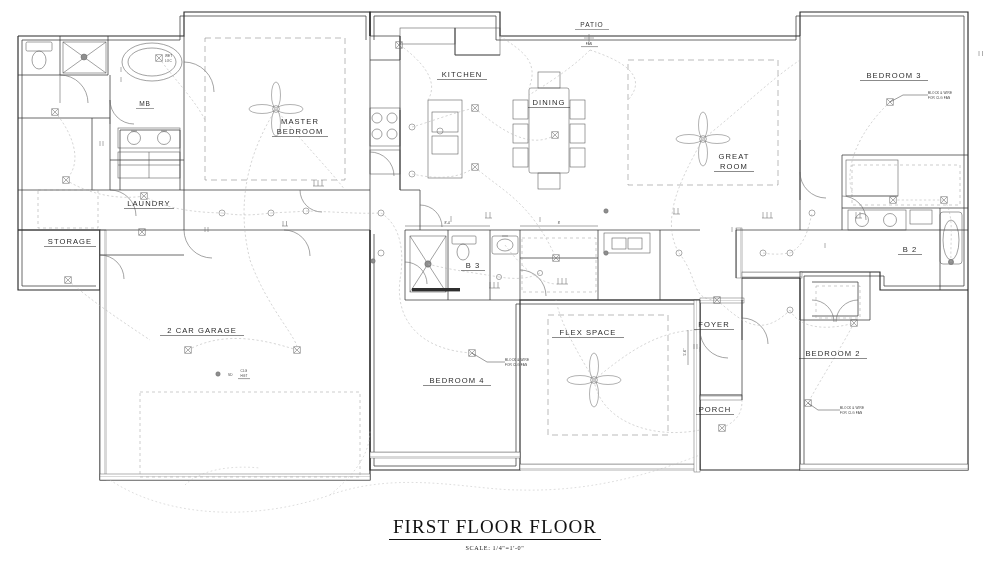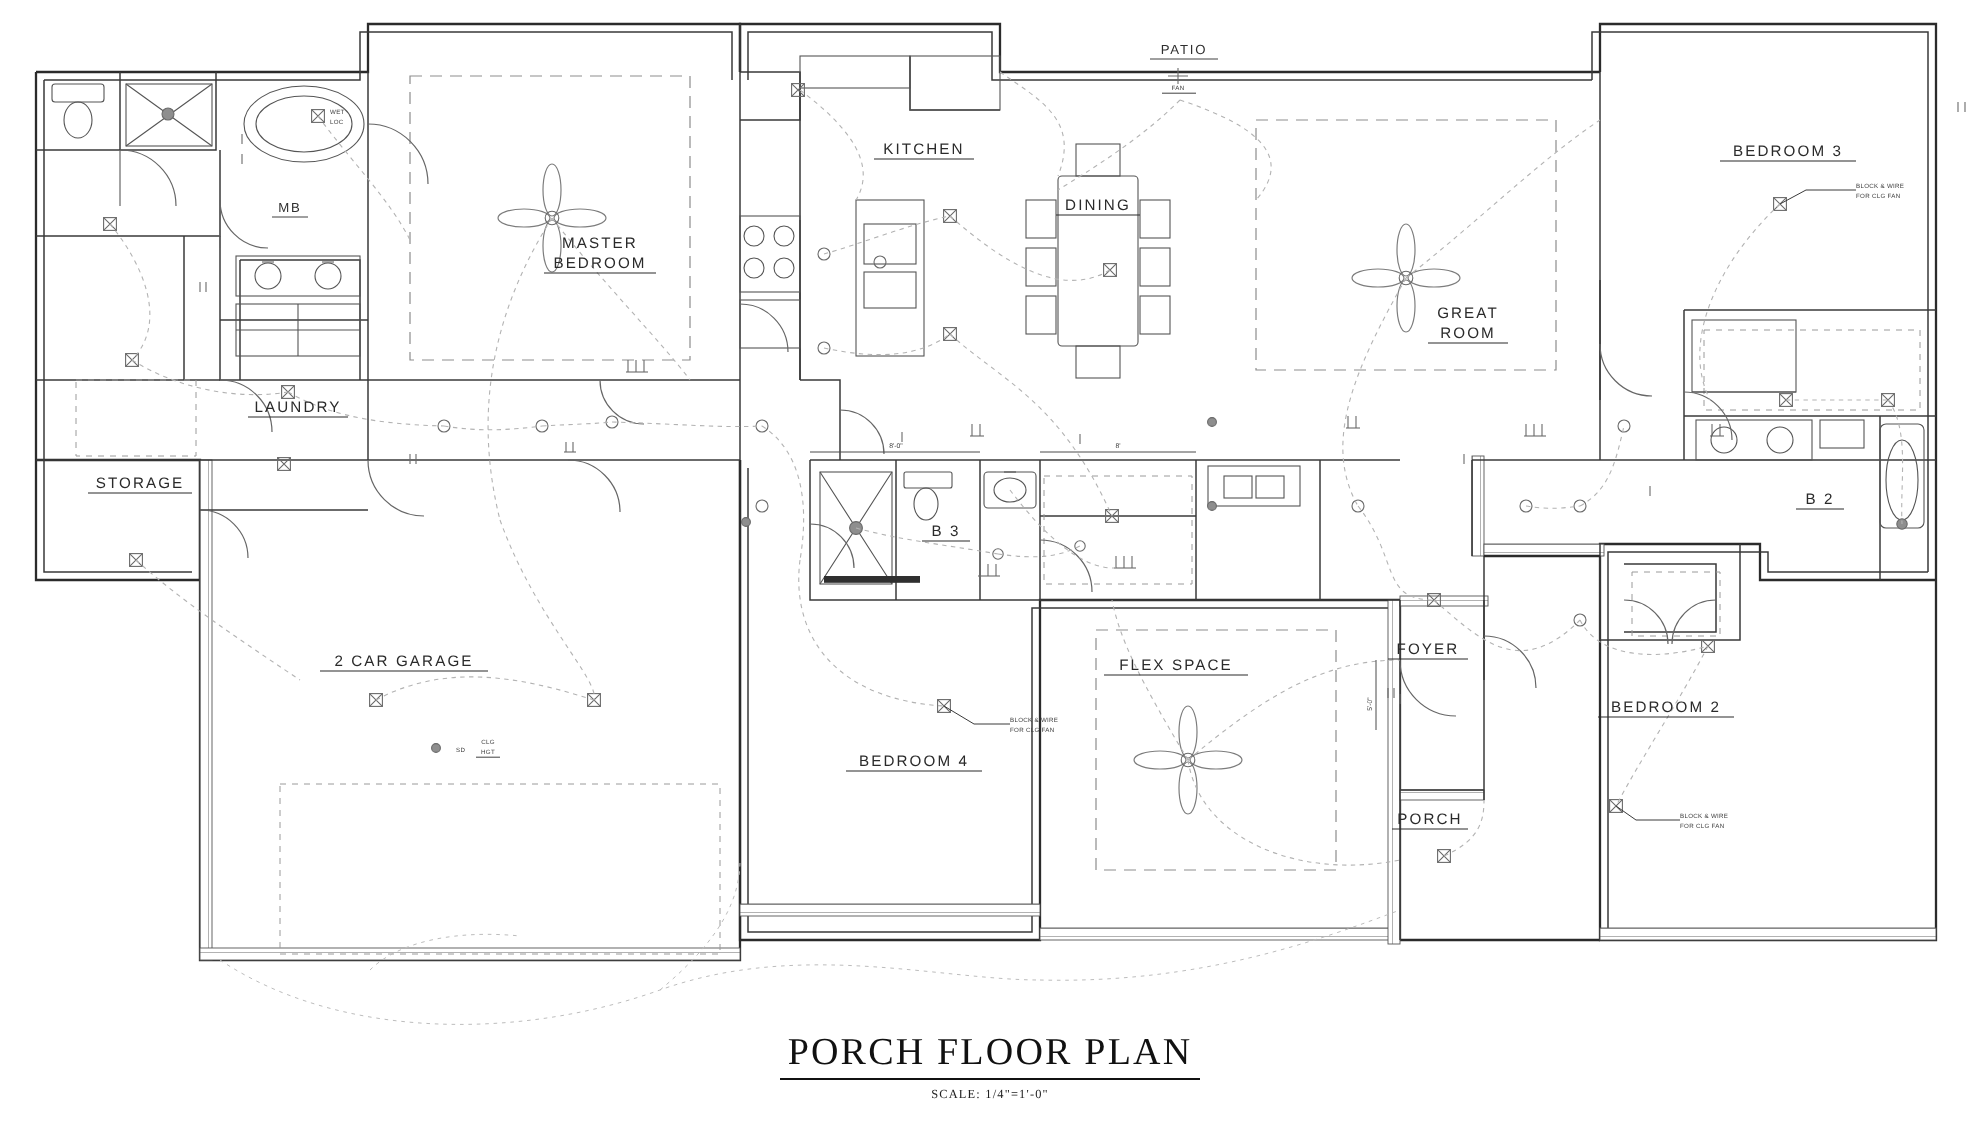--- a/index.html
+++ b/index.html
@@ -640,17 +640,17 @@
     <g>
       <text class="tiny-c" x="589" y="45">FAN</text>
       <path class="sym" d="M584,38 h10 M589,34 v8"></path>
       <line class="ul-s" x1="581" y1="46.6" x2="598" y2="46.6"></line>
     </g>
   </g>
 
 </svg>
 
 <div id="title-block">
-  <div class="ttl">PORCH FLOOR PLAN</div>
+  <div class="ttl">FIRST FLOOR FLOOR</div>
   <div class="scl">SCALE: 1/4"=1'-0"</div>
 </div>
 
 </div>
 
 </body></html>

